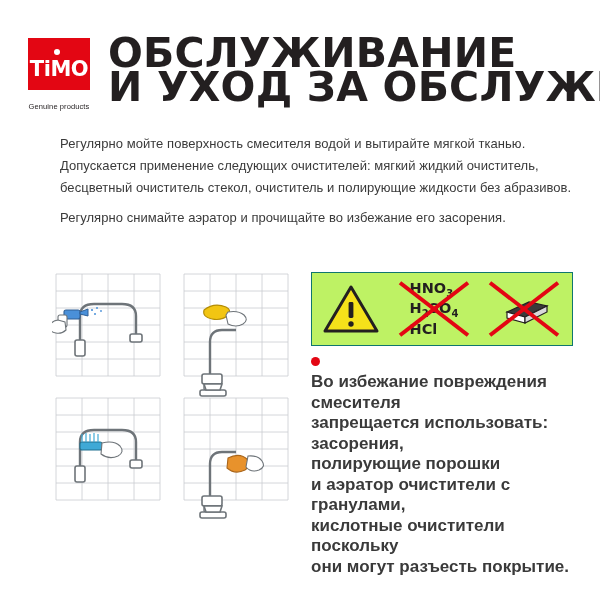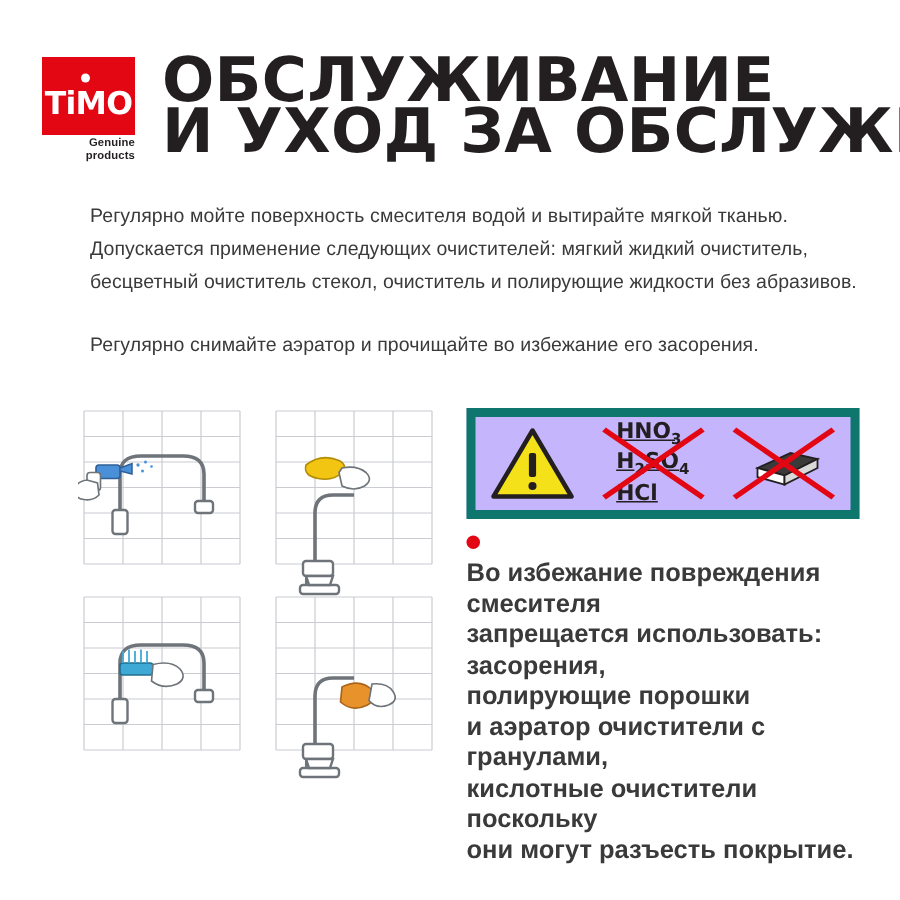--- a/index.html
+++ b/index.html
@@ -49,23 +49,23 @@
     top: 5px;
   }
   .logo-dot {
     position: absolute;
     width: 6px; height: 6px;
     background: #ffffff;
     border-radius: 50%;
     top: 11px; left: 26px;
   }
   .logo-tag {
-    margin-top: 0;
+    margin-top: 12px;
     font-size: 7.5px;
-    font-weight: bold;
+    font-weight: normal;
     color: #231f20;
     letter-spacing: 0.1px;
   }
   .titles {
     padding-left: 18px;
     padding-top: 0px;
   }
   .title-line {
     font-family: "DejaVu Sans", sans-serif;
     font-weight: bold;
@@ -82,38 +82,37 @@
     left: 60px; top: 133px;
     width: 518px;
   }
   .intro p {
     margin: 0;
     font-size: 13px;
     line-height: 22px;
     color: #3a3a3a;
     letter-spacing: 0.05px;
   }
-  .intro .second { margin-top: 20px; }
+  .intro .second { margin-top: 8px; }
 
   
   .illus {
     position: absolute;
     left: 52px; top: 266px;
     width: 250px; height: 260px;
   }
   .illus svg { display: block; }
 
   
   .warnbox {
     position: absolute;
     left: 311px; top: 272px;
     width: 262px; height: 74px;
-    border: 6px solid #0f766e;
-    background: #c4b5fd;
-    text-decoration: underline;
+    border: 1px solid #0f766e;
+    background: #bef264;
   }
   .warnbox-inner {
     position: relative;
     width: 100%; height: 100%;
     display: flex;
     align-items: center;
   }
   .tri-wrap { width: 78px; display: flex; justify-content: center; }
   .chem-wrap {
     width: 88px;

